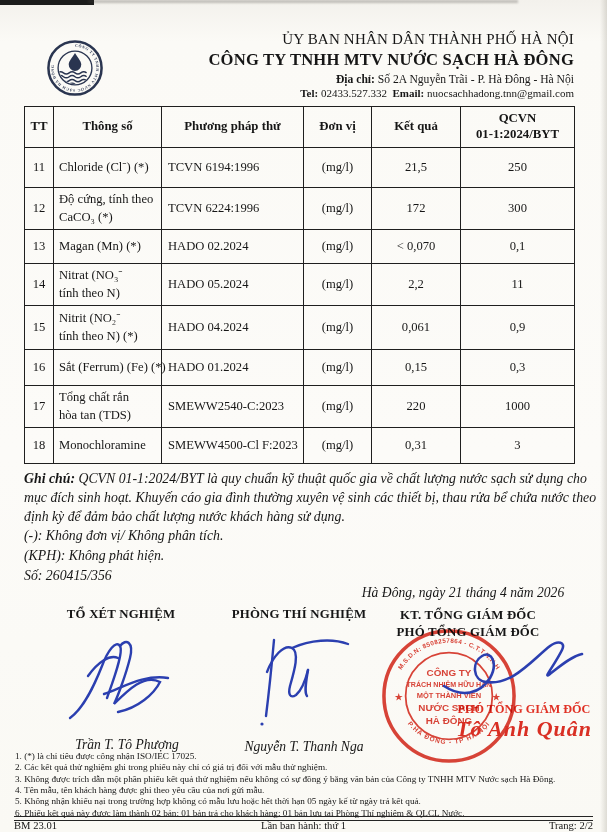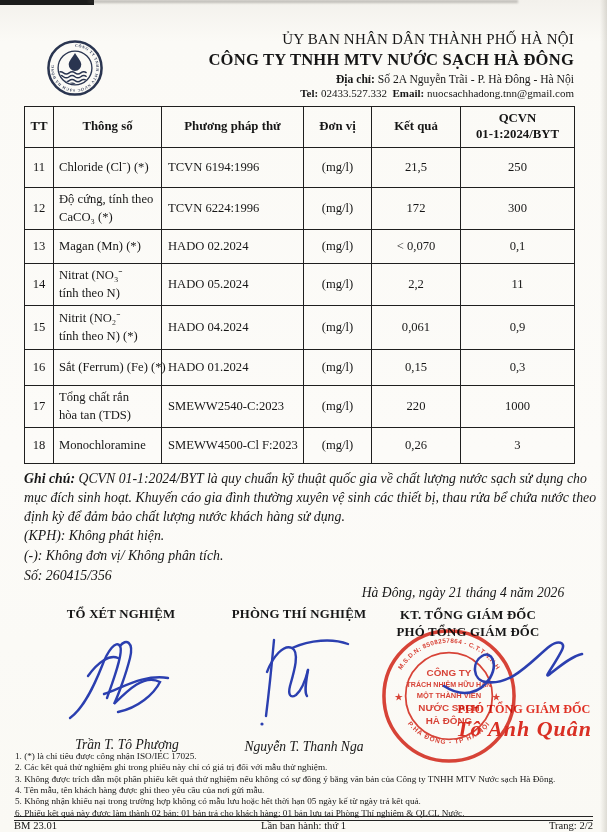--- a/index.html
+++ b/index.html
@@ -186,30 +186,30 @@
           <td class="c-method">SMEWW2540-C:2023</td>
           <td class="c-unit">(mg/l)</td>
           <td class="c-result">220</td>
           <td class="c-limit">1000</td>
         </tr>
         <tr style="height: 36px;">
           <td class="c-tt">18</td>
           <td class="c-param">Monochloramine</td>
           <td class="c-method">SMEWW4500-Cl F:2023</td>
           <td class="c-unit">(mg/l)</td>
-          <td class="c-result">0,26</td>
+          <td class="c-result">0,31</td>
           <td class="c-limit">3</td>
         </tr>
       </tbody>
   </table>
 
   <div class="notes">
     <div class="para"><b><i>Ghi chú:</i></b><span> QCVN 01-1:2024/BYT là quy chuẩn kỹ thuật quốc gia về chất lượng nước sạch sử dụng cho mục đích sinh hoạt. Khuyến cáo gia đình thường xuyên vệ sinh các thiết bị, thau rửa bể chứa nước theo định kỳ để đảm bảo chất lượng nước khách hàng sử dụng.</span></div>
+    <div class="line">(-): Không đơn vị/ Không phân tích.</div>
     <div class="line">(KPH): Không phát hiện.</div>
-    <div class="line">(-): Không đơn vị/ Không phân tích.</div>
     <div class="line">Số: 260415/356</div>
   </div>
 
   <div class="date-line">Hà Đông, ngày 21 tháng 4 năm 2026</div>
   <div class="sig-title t2">PHÒNG THÍ NGHIỆM</div>
   <div class="sig-title t1">TỔ XÉT NGHIỆM</div>
   <div class="sig-title t3">
     <div>KT. TỔNG GIÁM ĐỐC</div>
     <div>PHÓ TỔNG GIÁM ĐỐC</div>
   </div>

